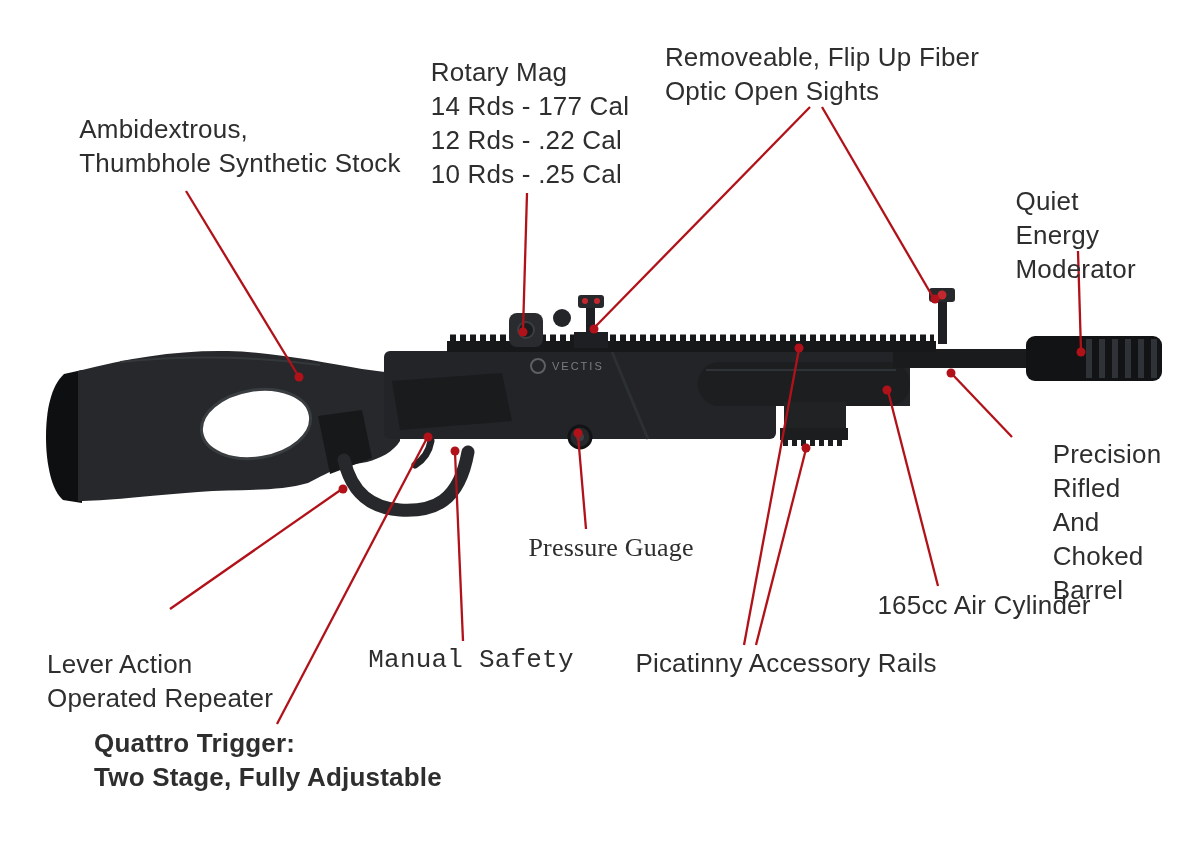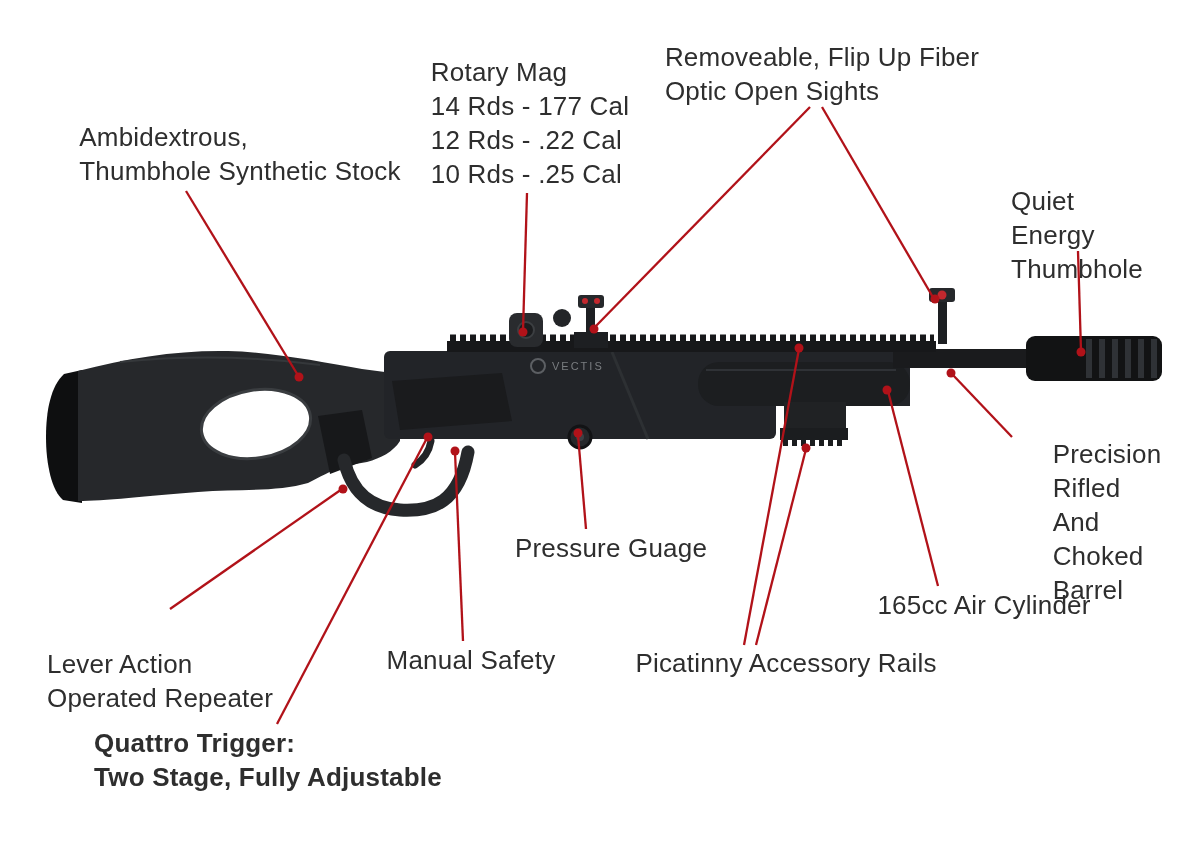--- a/index.html
+++ b/index.html
@@ -137,34 +137,34 @@
       <circle cx="578" cy="433" r="4.5"></circle>
       <circle cx="887" cy="390" r="4.5"></circle>
       <circle cx="799" cy="348" r="4.5"></circle>
       <circle cx="806" cy="448" r="4.5"></circle>
       <circle cx="455" cy="451" r="4.5"></circle>
       <circle cx="343" cy="489" r="4.5"></circle>
       <circle cx="428" cy="437" r="4.5"></circle>
     </g>
   </svg>
 
-  <div class="callout" style="left:240px;  top:120px;">Ambidextrous,
+  <div class="callout" style="left:240px;  top:112px;">Ambidextrous,
 Thumbhole Synthetic Stock</div>
   <div class="callout" style="left:530px;  top:55px;">Rotary Mag
 14 Rds - 177 Cal
 12 Rds - .22 Cal
 10 Rds - .25 Cal</div>
   <div class="callout" style="left:822px;  top:40px;">Removeable, Flip Up Fiber
 Optic Open Sights</div>
   <div class="callout" style="left:1077px; top:184px;">Quiet Energy
-Thumbhole</div>
+Moderator</div>
   <div class="callout" style="left:1107px; top:437px;">Precision Rifled
 And Choked Barrel</div>
-  <div class="callout" style="left:611px;  top:531px;">Pressure Guage</div>
+  <div class="callout" style="left:611px;  top:531px;font-family:Liberation Serif, serif;">Pressure Guage</div>
   <div class="callout" style="left:984px;  top:588px;">165cc Air Cylinder</div>
   <div class="callout" style="left:786px;  top:646px;">Picatinny Accessory Rails</div>
-  <div class="callout" style="left:471px;  top:643px;">Manual Safety</div>
+  <div class="callout" style="left:471px;  top:643px;font-family:Liberation Mono, monospace;">Manual Safety</div>
   <div class="callout" style="left:160px;  top:611px;margin-top:36px;">Lever Action
 Operated Repeater</div>
   <div class="callout" style="left:268px;  top:726px;font-weight:bold;">Quattro Trigger:
 Two Stage, Fully Adjustable</div>
 
 </div>
 
 </body></html>

